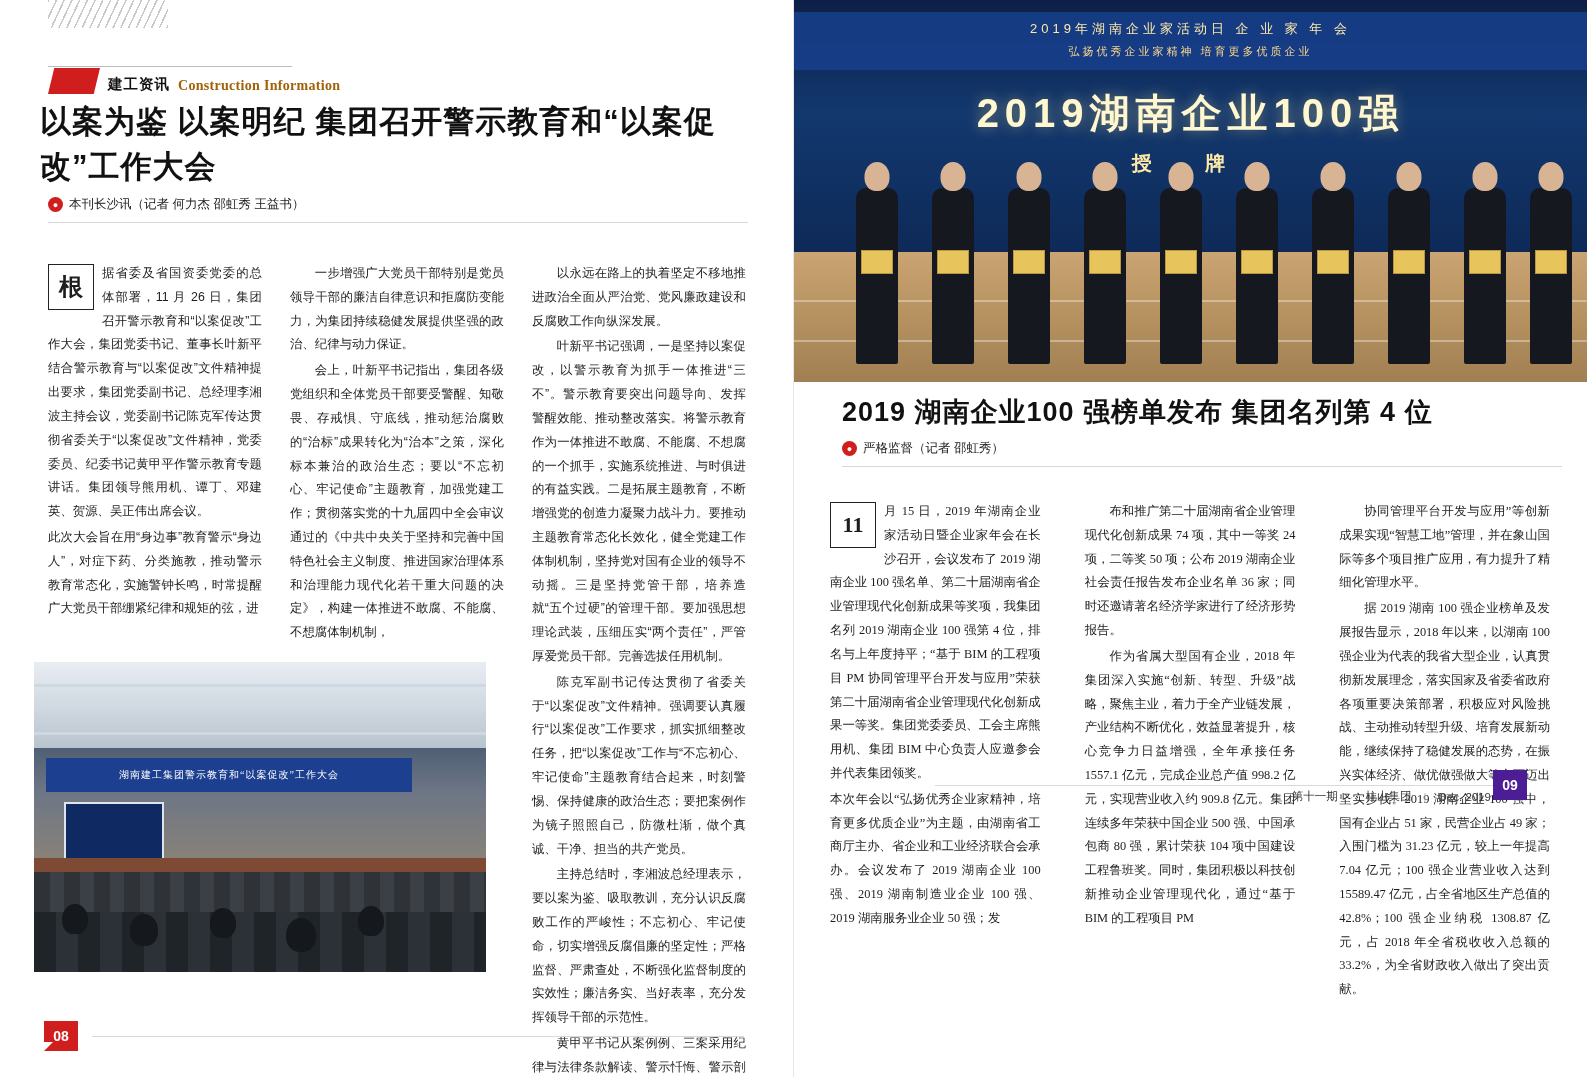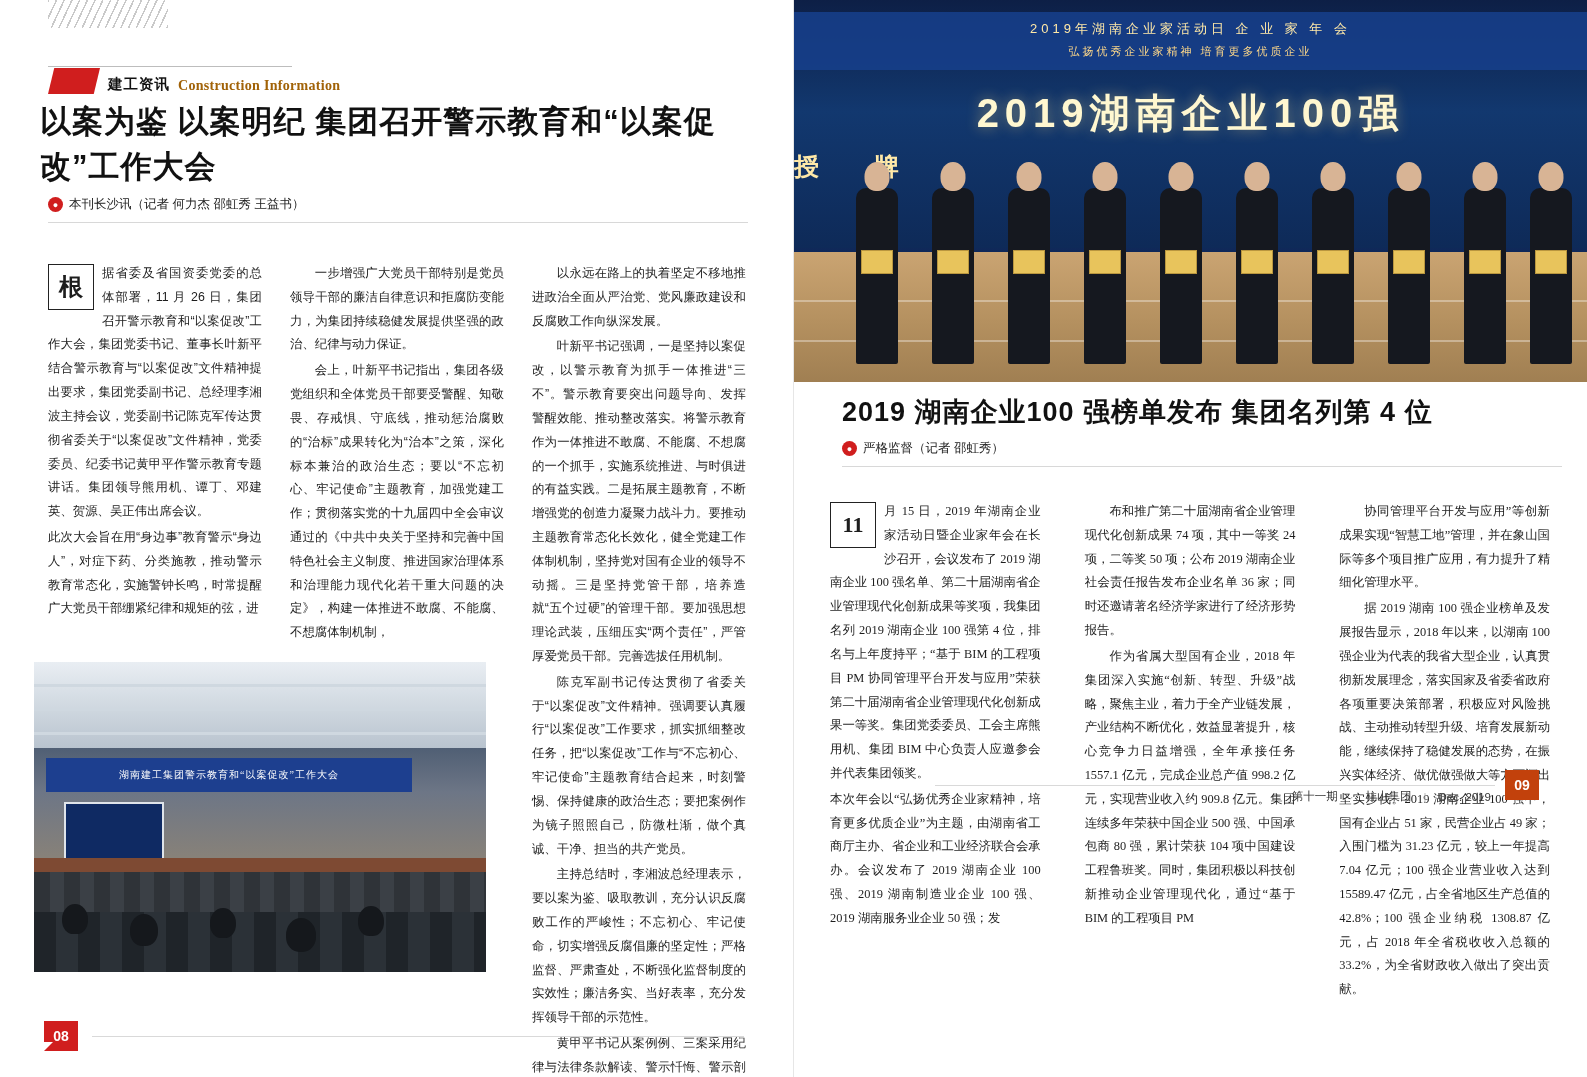--- a/index.html
+++ b/index.html
@@ -93,22 +93,22 @@
   .pr-wall{position:absolute;left:0;top:0;width:100%;height:248px;
     background:linear-gradient(180deg,#0d1f46 0%,#12386f 45%,#0e2a58 100%);}
   .pr-strip{position:absolute;left:0;top:12px;width:100%;height:58px;background:#16408c;opacity:.85;}
   .pr-strip-txt{position:absolute;left:0;top:20px;width:100%;text-align:center;color:#ffe9a8;font-size:13px;letter-spacing:4px;}
   .pr-title{
     position:absolute;left:0;top:86px;width:100%;text-align:center;
     color:#fff7d0;font-size:40px;font-weight:bold;letter-spacing:6px;
     text-shadow:0 0 14px rgba(255,220,120,.45);
   }
   .pr-sub{
-    position:absolute;left:0;top:150px;width:100%;text-align:left;
-    color:#ffe9a8;font-size:25px;letter-spacing:24px;font-weight:bold;
+    position:absolute;left:0;top:150px;width:100%;text-align:center;
+    color:#ffe9a8;font-size:20px;letter-spacing:24px;font-weight:bold;
   }
   .pr-floor{position:absolute;left:0;top:252px;width:100%;height:130px;
     background:linear-gradient(180deg,#caa472 0%,#b4905f 55%,#a07f52 100%);}
   .pr-floorline{position:absolute;height:2px;background:rgba(255,255,255,.35);}
   .person{position:absolute;bottom:18px;width:42px;height:176px;border-radius:10px 10px 2px 2px;background:#15181f;}
   .person .head{position:absolute;left:50%;top:-26px;transform:translateX(-50%);width:25px;height:29px;border-radius:50% 50% 45% 45%;background:#d8b495;}
   .person .plaque{position:absolute;left:50%;top:62px;transform:translateX(-50%);width:30px;height:22px;background:#e8c45c;border:1px solid #b9963f;}
 
   
   .headline2{
@@ -123,21 +123,21 @@
   .col2 p{margin:0 0 2px 0;text-indent:2em;}
   .dropcap2{
     float:left;width:44px;height:44px;margin:2px 8px 0 0;
     border:1.6px solid #222;display:flex;align-items:center;justify-content:center;
     font-size:22px;font-weight:bold;line-height:1;
   }
   .col2.first p:first-of-type{text-indent:0;}
 
   
   .folio-right{
-    position:absolute;right:48px;bottom:26px;width:34px;height:30px;background:#c2410c;
+    position:absolute;right:60px;bottom:26px;width:34px;height:30px;background:#4c1d95;
     color:#fff;font-size:14px;font-weight:bold;display:flex;align-items:center;justify-content:center;
   }
   .footer-rule-right{position:absolute;right:92px;bottom:40px;width:560px;height:1px;background:#d9d9d9;}
   .footer-meta{position:absolute;right:96px;bottom:22px;font-size:11.5px;color:#333;display:flex;gap:12px;align-items:center;}
   .footer-sep{color:#bbb;}
 </style>
 </head>
 <body>
 
 <div class="page">

